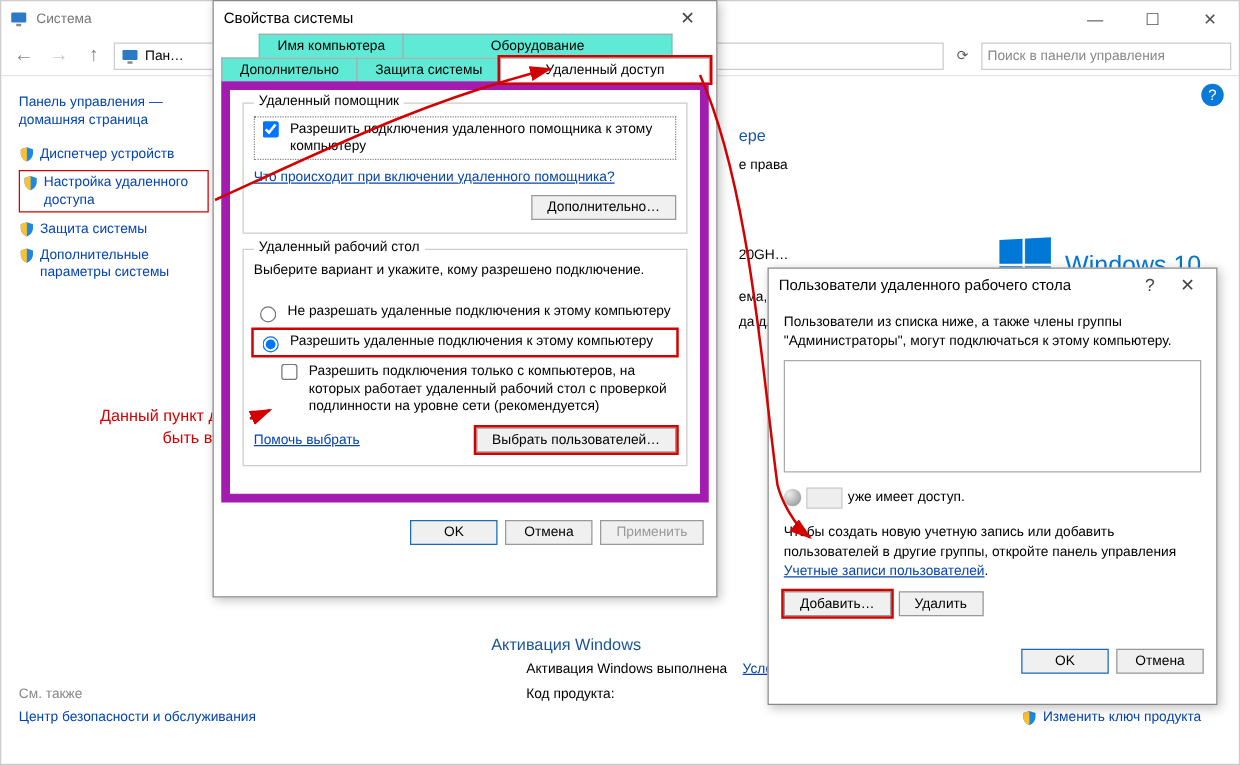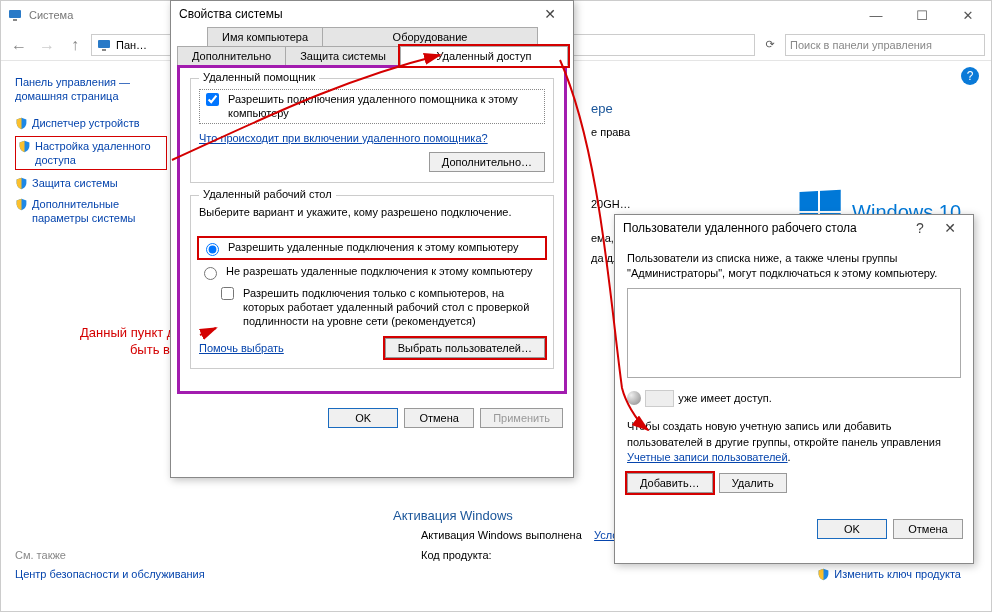--- a/index.html
+++ b/index.html
@@ -212,35 +212,35 @@
   .tabs {
     display: flex;
     flex-wrap: wrap;
     padding: 0 6px;
     font-size: 11px;
   }
   .tab {
     border: 1px solid #aaa;
     border-bottom: none;
     padding: 3px 14px;
-    background: #e5e5e5;
+    background: #5eead4;
     margin-right: -1px;
     position: relative;
     cursor: pointer;
   }
   .tab.active {
     background: #fff;
     z-index: 2;
     border-bottom: 1px solid #fff;
     margin-bottom: -1px;
   }
   .tab.boxed { outline: 2px solid #d40000; }
   .tab-row { display: flex; width: 100%; }
   .dlg-body {
-    border: 3px solid #a21caf;
+    border: 7px solid #a21caf;
     margin: 0 6px 6px;
     padding: 10px;
     position: relative;
   }
   .group {
     border: 1px solid #ccc;
     padding: 10px 8px 10px;
     margin-bottom: 12px;
     position: relative;
   }
@@ -464,27 +464,27 @@
         <a class="link">Что происходит при включении удаленного помощника?</a>
       </div>
       <div style="text-align:right">
         <button class="btn">Дополнительно…</button>
       </div>
     </div>
 
     <div class="group">
       <div class="group-title">Удаленный рабочий стол</div>
       <div style="margin-bottom:20px">Выберите вариант и укажите, кому разрешено подключение.</div>
+      <div class="radio-row">
+        <input type="radio" name="rd" style="">
+        <span>Не разрешать удаленные подключения к этому компьютеру</span>
+      </div>
       <div class="radio-row boxed">
         <input type="radio" name="rd" checked="" style="">
         <span>Разрешить удаленные подключения к этому компьютеру</span>
-      </div>
-      <div class="radio-row">
-        <input type="radio" name="rd" style="">
-        <span>Не разрешать удаленные подключения к этому компьютеру</span>
       </div>
       <div class="chk-row" style="margin-left:18px; margin-top:6px">
         <input type="checkbox" style="">
         <span>Разрешить подключения только с компьютеров, на которых работает удаленный рабочий стол с проверкой подлинности на уровне сети (рекомендуется)</span>
       </div>
       <div style="display:flex; justify-content:space-between; align-items:center; margin-top:10px">
         <a class="link">Помочь выбрать</a>
         <button class="btn select-users-btn">Выбрать пользователей…</button>
       </div>
     </div>

